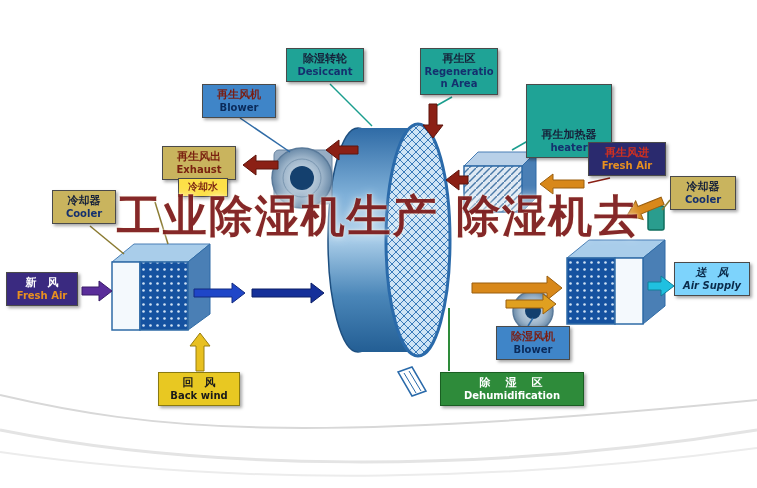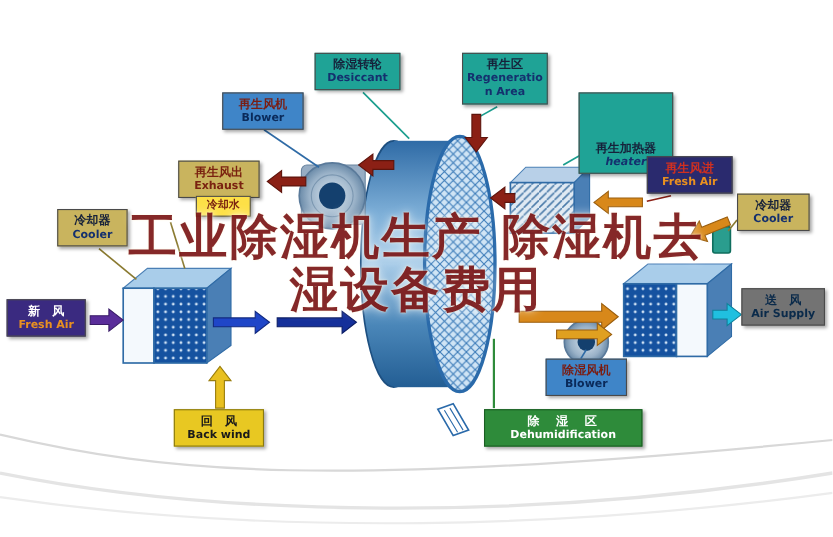--- a/index.html
+++ b/index.html
@@ -16,34 +16,34 @@
   .label-box .zh{display:block;font-weight:bold;font-size:11px;}
   .label-box .en{display:block;font-weight:bold;font-size:10px;}
 
   .desiccant       {left:286px;top:48px;width:78px;background:#1fa396;}
   .desiccant .zh{color:#16213a;} .desiccant .en{color:#14306e;}
   .regen-area      {left:420px;top:48px;width:78px;background:#1fa396;}
   .regen-area .zh{color:#16213a;} .regen-area .en{color:#14306e;word-break:break-all;}
   .regen-blower    {left:202px;top:84px;width:74px;background:#3f85c8;}
   .regen-blower .zh{color:#7a1d12;} .regen-blower .en{color:#0a2a5a;}
   .regen-heater    {left:526px;top:84px;width:86px;background:#1fa396;}
-  .regen-heater .zh{color:#16213a;margin-top:40px;} .regen-heater .en{color:#14306e;font-style:italic;}
+  .regen-heater .zh{color:#16213a;margin-top:40px;} .regen-heater .en{color:#14306e;}
   .exhaust         {left:162px;top:146px;width:74px;background:#c9b45e;}
   .exhaust .zh{color:#7a2210;} .exhaust .en{color:#7a2210;}
   .regen-fresh-air {left:588px;top:142px;width:78px;background:#2a2a6e;}
   .regen-fresh-air .zh{color:#d03020;} .regen-fresh-air .en{color:#e89020;}
   .cooler-right    {left:670px;top:176px;width:66px;background:#c9b45e;}
   .cooler-right .zh{color:#16213a;} .cooler-right .en{color:#14306e;}
   .cooler-left     {left:52px;top:190px;width:64px;background:#c9b45e;}
   .cooler-left .zh{color:#16213a;} .cooler-left .en{color:#14306e;}
   .cooling-water   {left:130px;top:178px;width:50px;background:#fde047;padding:2px;margin-left:48px;}
   .cooling-water .zh{font-size:10px;color:#7a2210;}
   .fresh-air       {left:6px;top:272px;width:72px;background:#3a2a80;}
   .fresh-air .zh{color:#ffffff;} .fresh-air .en{color:#e89020;}
-  .air-supply      {left:674px;top:262px;width:76px;background:#737373;}
+  .air-supply      {left:674px;top:262px;width:76px;background:#7dd3fc;font-style:italic;}
   .air-supply .zh{color:#0a2a4a;} .air-supply .en{color:#0a2a4a;}
   .back-wind       {left:158px;top:372px;width:82px;background:#e8c822;border-color:#8a7a10;}
   .back-wind .zh{color:#1a1a1a;} .back-wind .en{color:#1a1a1a;}
   .dehumid-blower  {left:496px;top:326px;width:74px;background:#3f85c8;}
   .dehumid-blower .zh{color:#7a1d12;} .dehumid-blower .en{color:#0a2a5a;}
   .dehumid-district{left:440px;top:372px;width:144px;background:#2e8b3a;border-color:#1a5e22;}
   .dehumid-district .zh{color:#ffffff;letter-spacing:2px;}
   .dehumid-district .en{color:#ffffff;font-weight:bold;}
 
   .watermark{
@@ -233,16 +233,15 @@
     <span class="en">Blower</span>
   </div>
 
   <div class="label-box dehumid-district">
     <span class="zh">除　湿　区</span>
     <span class="en">Dehumidification</span>
   </div>
 
   <div class="watermark">
     <div>工业除湿机生产 除湿机去</div>
-    <div>湿设备费用</div>
   </div>
 
 </div>
 
 </body></html>

